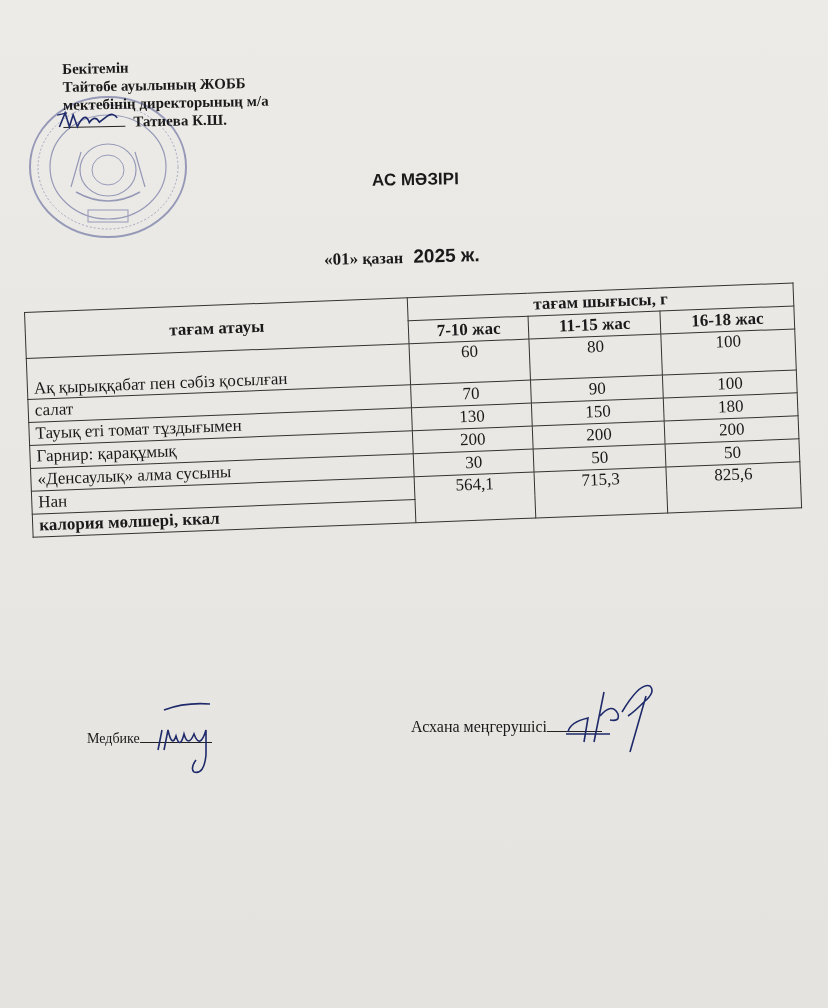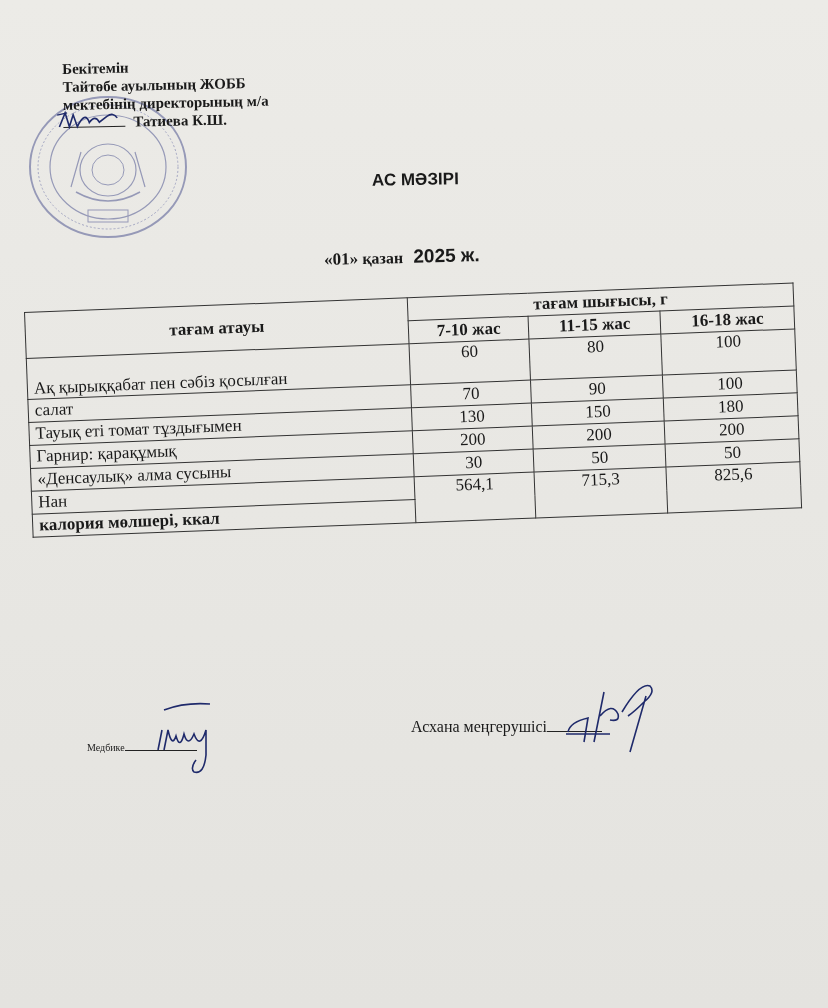--- a/index.html
+++ b/index.html
@@ -45,21 +45,21 @@
       font-size: 17px;
     }
     .menu-table td, .menu-table th { border: 1px solid #333; padding: 0 6px; height: 22px; }
     .menu-table th { font-weight: bold; font-size: 17px; }
     .menu-table th.name-h { width: 370px; height: 44px; }
     .menu-table td.num { text-align: center; }
     .menu-table td.dish { text-align: left; }
     .menu-table tr.first td { vertical-align: top; }
     .menu-table td.bold { font-weight: bold; }
     .signatures { position: absolute; top: 700px; left: 0; width: 828px; height: 90px; }
-    .medbike { position: absolute; left: 87px; top: 38px; font-size: 10px; }
+    .medbike { position: absolute; left: 87px; top: 30px; font-size: 14px; }
     .medbike .line { display: inline-block; width: 72px; border-bottom: 1px solid #222; height: 12px; vertical-align: baseline; }
     .kitchen { position: absolute; left: 411px; top: 18px; font-size: 16px; }
     .kitchen .line { display: inline-block; width: 55px; border-bottom: 1px solid #222; height: 12px; vertical-align: baseline; }
     .sig-svg { position: absolute; }
   </style>
 </head>
 <body>
 
 <div class="paper"></div>
 

